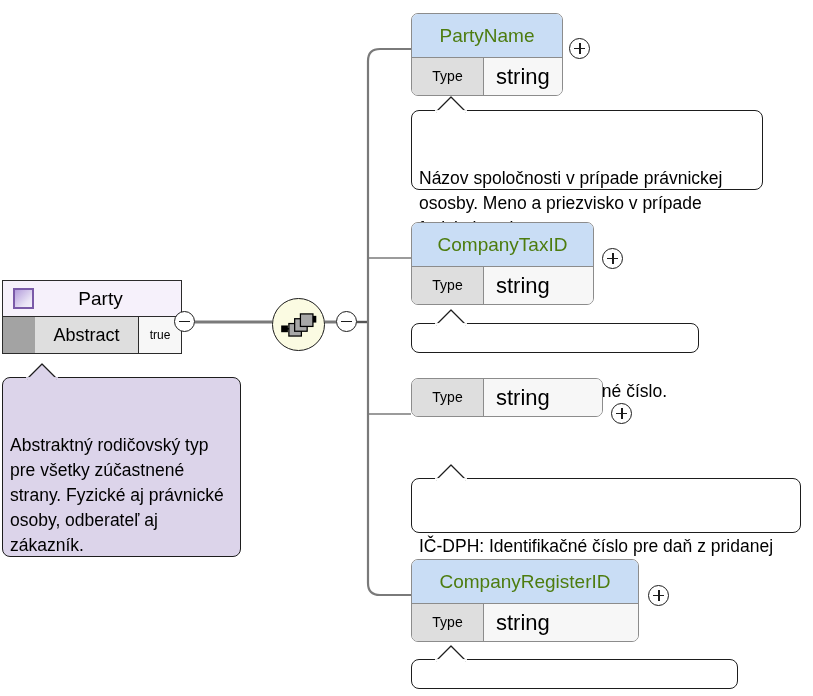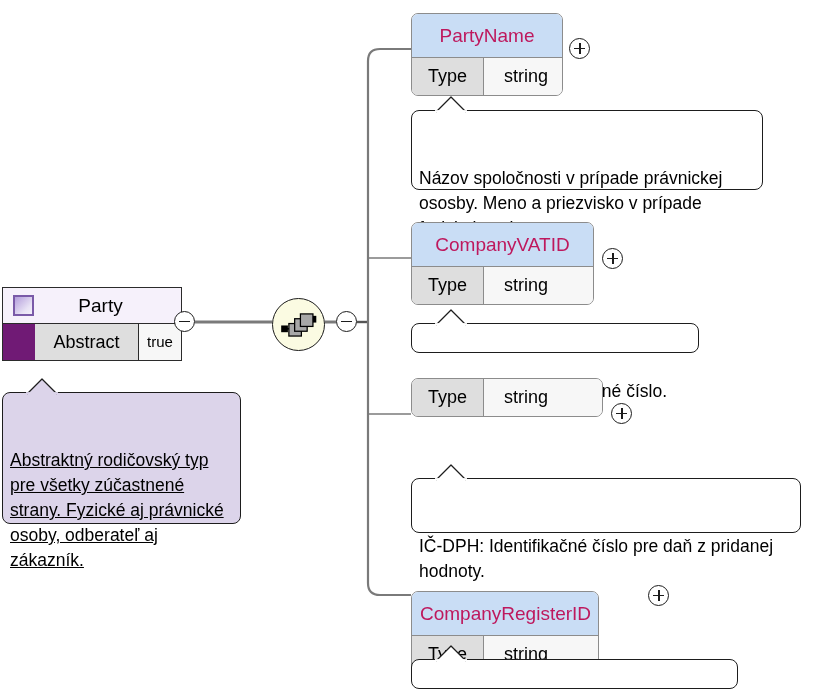--- a/index.html
+++ b/index.html
@@ -42,58 +42,58 @@
     box-shadow: 0 0 0 0 transparent;
   }
   .node-header {
     box-sizing: border-box;
     height: 44px;
     line-height: 44px;
     background: #c9ddf5;
     border-bottom: 1px solid #8c8c8c;
     text-align: center;
     font-size: 19px;
-    color: #be185d;
+    color: #4d7c0f;
     white-space: nowrap;
     padding: 0 8px;
   }
   .node-typerow {
     display: flex;
     height: 37px;
     box-sizing: border-box;
   }
   .node-typelabel {
     box-sizing: border-box;
     width: 72px;
     background: #dedede;
     border-right: 1px solid #8c8c8c;
     line-height: 37px;
     text-align: center;
-    font-size: 18px;
+    font-size: 14px;
     color: #000000;
   }
   .node-typevalue {
     box-sizing: border-box;
     flex: 1;
     background: #f7f7f7;
     line-height: 37px;
-    padding-left: 20px;
-    font-size: 18px;
+    padding-left: 12px;
+    font-size: 22px;
     color: #000000;
   }
 
   
   #party-box {
     position: absolute;
     left: 2px;
-    top: 287px;
+    top: 280px;
     width: 180px;
     box-sizing: border-box;
     border: 1px solid #2b2b2b;
-    background: #701a75;
+    background: #a3a3a3;
     overflow: hidden;
   }
   #party-header {
     box-sizing: border-box;
     height: 36px;
     background: #f6f1fb;
     border-bottom: 1px solid #2b2b2b;
     display: flex;
     align-items: center;
     padding-left: 10px;
@@ -126,21 +126,21 @@
     line-height: 36px;
     text-align: center;
     font-size: 18px;
   }
   #party-attrvalue {
     box-sizing: border-box;
     flex: 1;
     background: #f7f7f7;
     line-height: 36px;
     text-align: center;
-    font-size: 15px;
+    font-size: 12px;
   }
 
   
   .callout {
     position: absolute;
     box-sizing: border-box;
     border: 1px solid #1d1d1d;
     border-radius: 8px;
     background: #ffffff;
     font-size: 17.5px;
@@ -230,21 +230,21 @@
       <span id="party-name">Party</span>
     </div>
     <div id="party-attrrow">
       <div id="party-attrlabel">Abstract</div>
       <div id="party-attrvalue">true</div>
     </div>
   </div>
 
   <div class="ctrl" style="left:174px; top:311px;"></div>
 
-  <div class="callout lavender" style="left:2px; top:392px; width:239px; height:132px;text-decoration:underline;">
+  <div class="callout lavender" style="left:2px; top:377px; width:239px; height:180px;">
     <svg class="tail" style="left:22px;" viewBox="0 0 34 16">
       <path d="M 2 16 L 17 1 L 32 16" fill="#dcd4ea" stroke="#1d1d1d" stroke-width="1.3" stroke-linejoin="round"></path>
       <line x1="1" y1="15.3" x2="33" y2="15.3" stroke="#dcd4ea" stroke-width="2.4"></line>
     </svg>
     <span>Abstraktný rodičovský typ pre všetky zúčastnené strany. Fyzické aj právnické osoby, odberateľ aj zákazník.</span>
   </div>
 
   <div id="sequence-icon">
     <svg viewBox="0 0 53 53" width="51" height="51">
       <line x1="12" y1="31" x2="20" y2="31" stroke="#000" stroke-width="1.6"></line>
@@ -270,21 +270,21 @@
 
   <div class="callout" style="left:411px; top:110px; width:352px; height:80px;">
     <svg class="tail" style="left:22px;" viewBox="0 0 34 16">
       <path d="M 2 16 L 17 1 L 32 16" fill="#ffffff" stroke="#1d1d1d" stroke-width="1.3" stroke-linejoin="round"></path>
       <line x1="1" y1="15.3" x2="33" y2="15.3" stroke="#ffffff" stroke-width="2.4"></line>
     </svg>
     <span>Názov spoločnosti v prípade právnickej ososby. Meno a priezvisko v prípade fyzickej osoby.</span>
   </div>
 
   <div class="node-box" style="left:411px; top:222px; width:183px;">
-    <div class="node-header">CompanyVATID</div>
+    <div class="node-header">CompanyTaxID</div>
     <div class="node-typerow">
       <div class="node-typelabel">Type</div>
       <div class="node-typevalue">string</div>
     </div>
   </div>
   <div class="ctrl plus" style="left:602px; top:248px;"></div>
 
   <div class="callout" style="left:411px; top:323px; width:288px; height:30px;">
     <svg class="tail" style="left:22px;" viewBox="0 0 34 16">
       <path d="M 2 16 L 17 1 L 32 16" fill="#ffffff" stroke="#1d1d1d" stroke-width="1.3" stroke-linejoin="round"></path>
@@ -302,21 +302,21 @@
   <div class="ctrl plus" style="left:611px; top:403px;"></div>
 
   <div class="callout" style="left:411px; top:478px; width:390px; height:55px;">
     <svg class="tail" style="left:22px;" viewBox="0 0 34 16">
       <path d="M 2 16 L 17 1 L 32 16" fill="#ffffff" stroke="#1d1d1d" stroke-width="1.3" stroke-linejoin="round"></path>
       <line x1="1" y1="15.3" x2="33" y2="15.3" stroke="#ffffff" stroke-width="2.4"></line>
     </svg>
     <span>IČ-DPH: Identifikačné číslo pre daň z pridanej hodnoty.</span>
   </div>
 
-  <div class="node-box" style="left:411px; top:559px; width:188px;margin-top:32px;">
+  <div class="node-box" style="left:411px; top:559px; width:228px;">
     <div class="node-header">CompanyRegisterID</div>
     <div class="node-typerow">
       <div class="node-typelabel">Type</div>
       <div class="node-typevalue">string</div>
     </div>
   </div>
   <div class="ctrl plus" style="left:648px; top:585px;"></div>
 
   <div class="callout" style="left:411px; top:659px; width:327px; height:30px;">
     <svg class="tail" style="left:22px;" viewBox="0 0 34 16">

